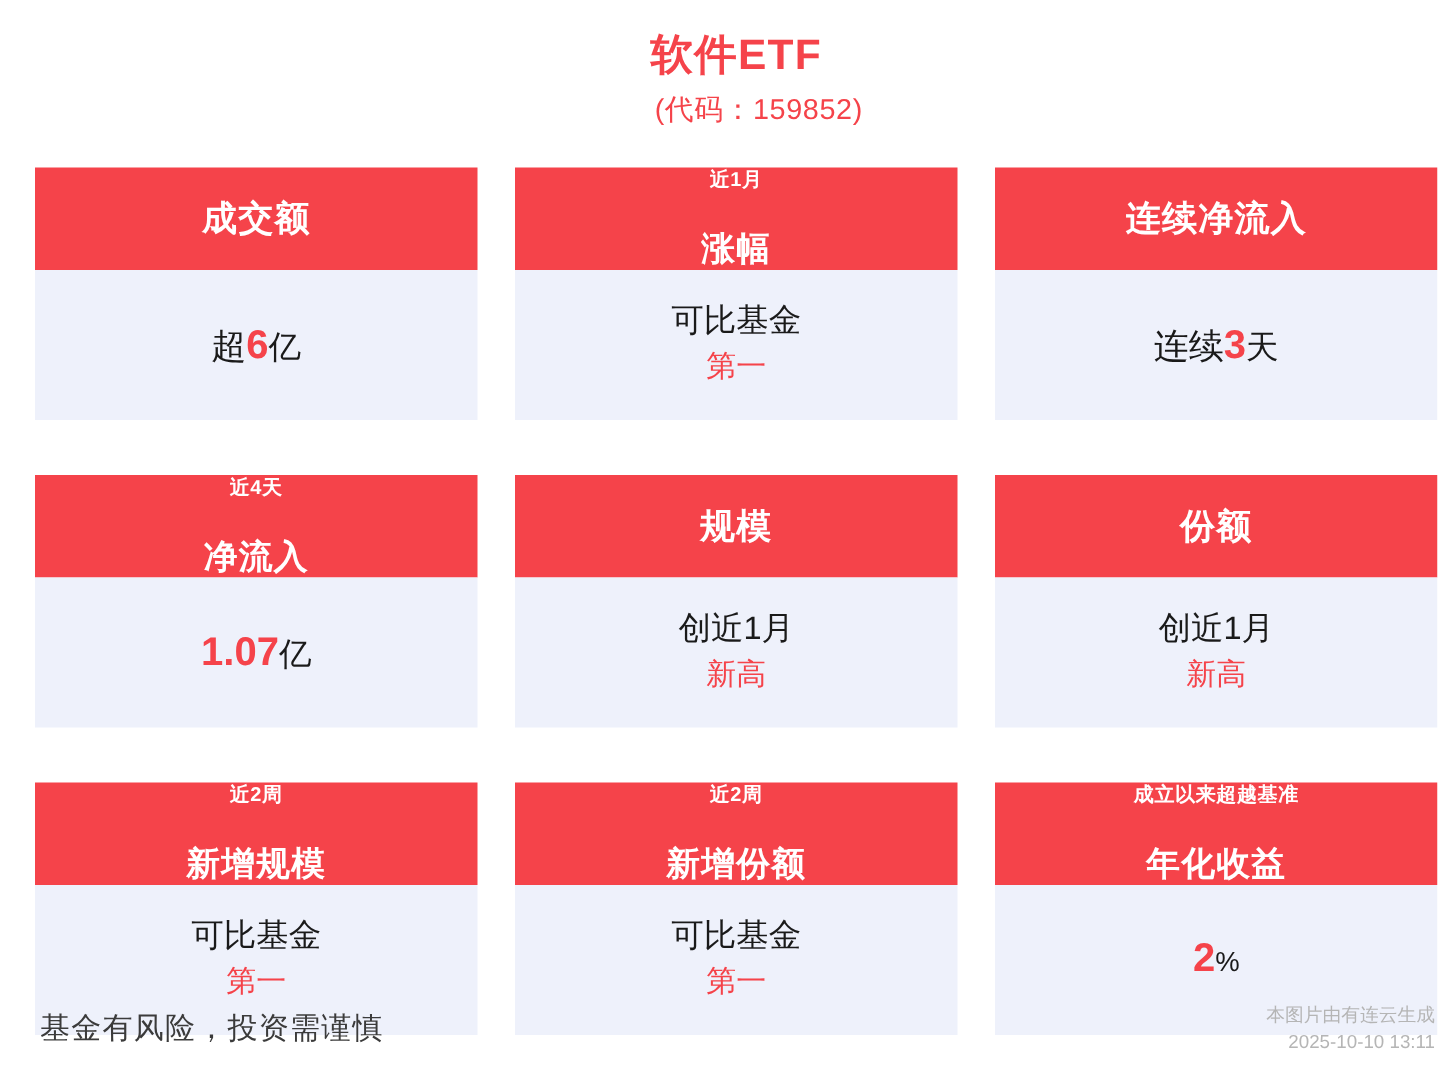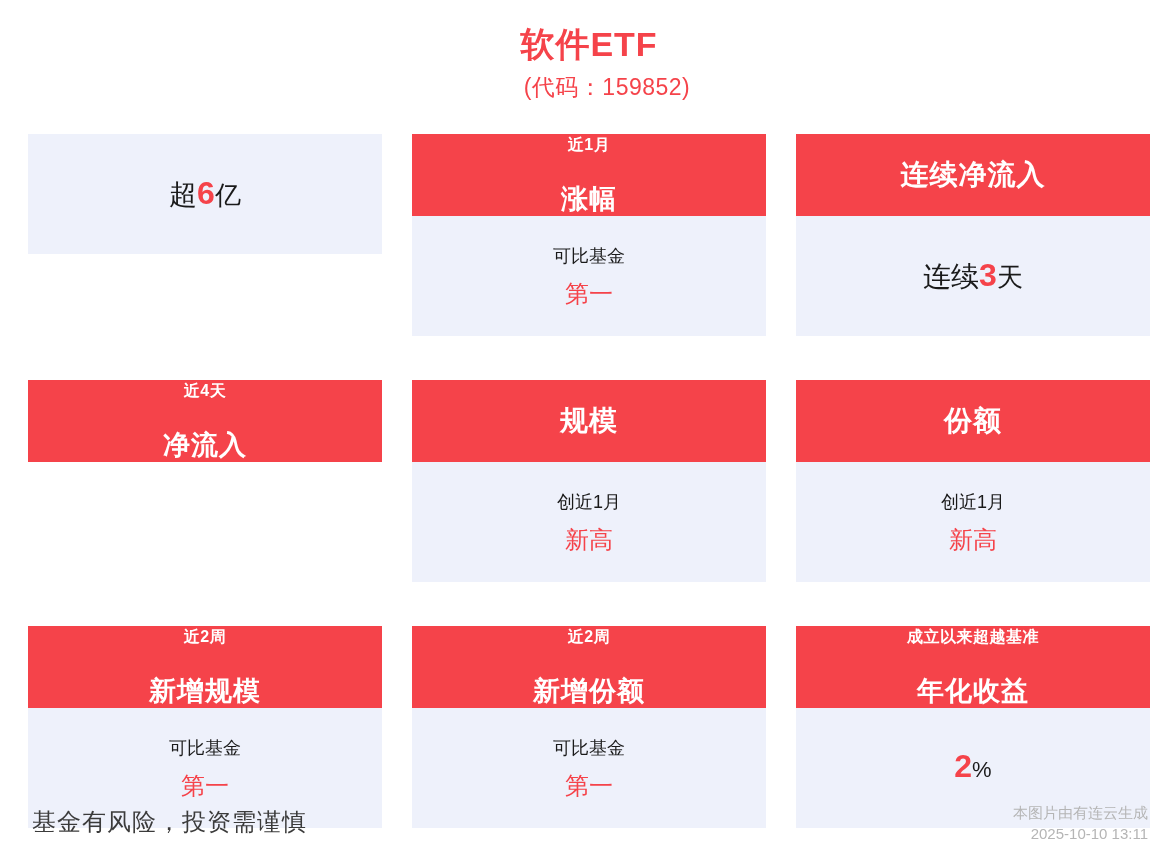--- a/index.html
+++ b/index.html
@@ -91,21 +91,21 @@
     background: #eef1fb;
     height: 120px;
     display: flex;
     flex-direction: column;
     align-items: center;
     justify-content: center;
     text-align: center;
     box-sizing: border-box;
   }
   .body-line {
-    font-size: 18px;
+    font-size: 26px;
     color: #1a1a1a;
     line-height: 36px;
     font-weight: normal;
   }
   .body-line.big {
     font-size: 28px;
   }
   .body-line.red {
     color: #f5434a;
     font-size: 24px;
@@ -149,20 +149,23 @@
 <div class="page">
 
   <div class="header">
     <div class="title">软件ETF</div>
     <div class="subtitle">(代码：159852)</div>
   </div>
 
   <div class="grid">
 
     <div class="card">
+      <div class="card-head single">
+        <div class="head-main alone">成交额</div>
+      </div>
       <div class="card-body">
         <div class="body-line big"><span>超</span><span class="num-lg">6</span><span class="unit-dark">亿</span></div>
       </div>
     </div>
 
     <div class="card">
       <div class="card-head">
         <div class="head-small">近1月</div>
         <div class="head-main">涨幅</div>
       </div>
@@ -178,20 +181,23 @@
       </div>
       <div class="card-body">
         <div class="body-line big"><span>连续</span><span class="num-lg">3</span><span class="unit-dark">天</span></div>
       </div>
     </div>
 
     <div class="card">
       <div class="card-head">
         <div class="head-small">近4天</div>
         <div class="head-main">净流入</div>
+      </div>
+      <div class="card-body">
+        <div class="body-line big"><span class="num-lg">1.07</span><span class="unit-dark">亿</span></div>
       </div>
     </div>
 
     <div class="card">
       <div class="card-head single">
         <div class="head-main alone">规模</div>
       </div>
       <div class="card-body">
         <div class="body-line">创近1月</div>
         <div class="body-line red">新高</div>

